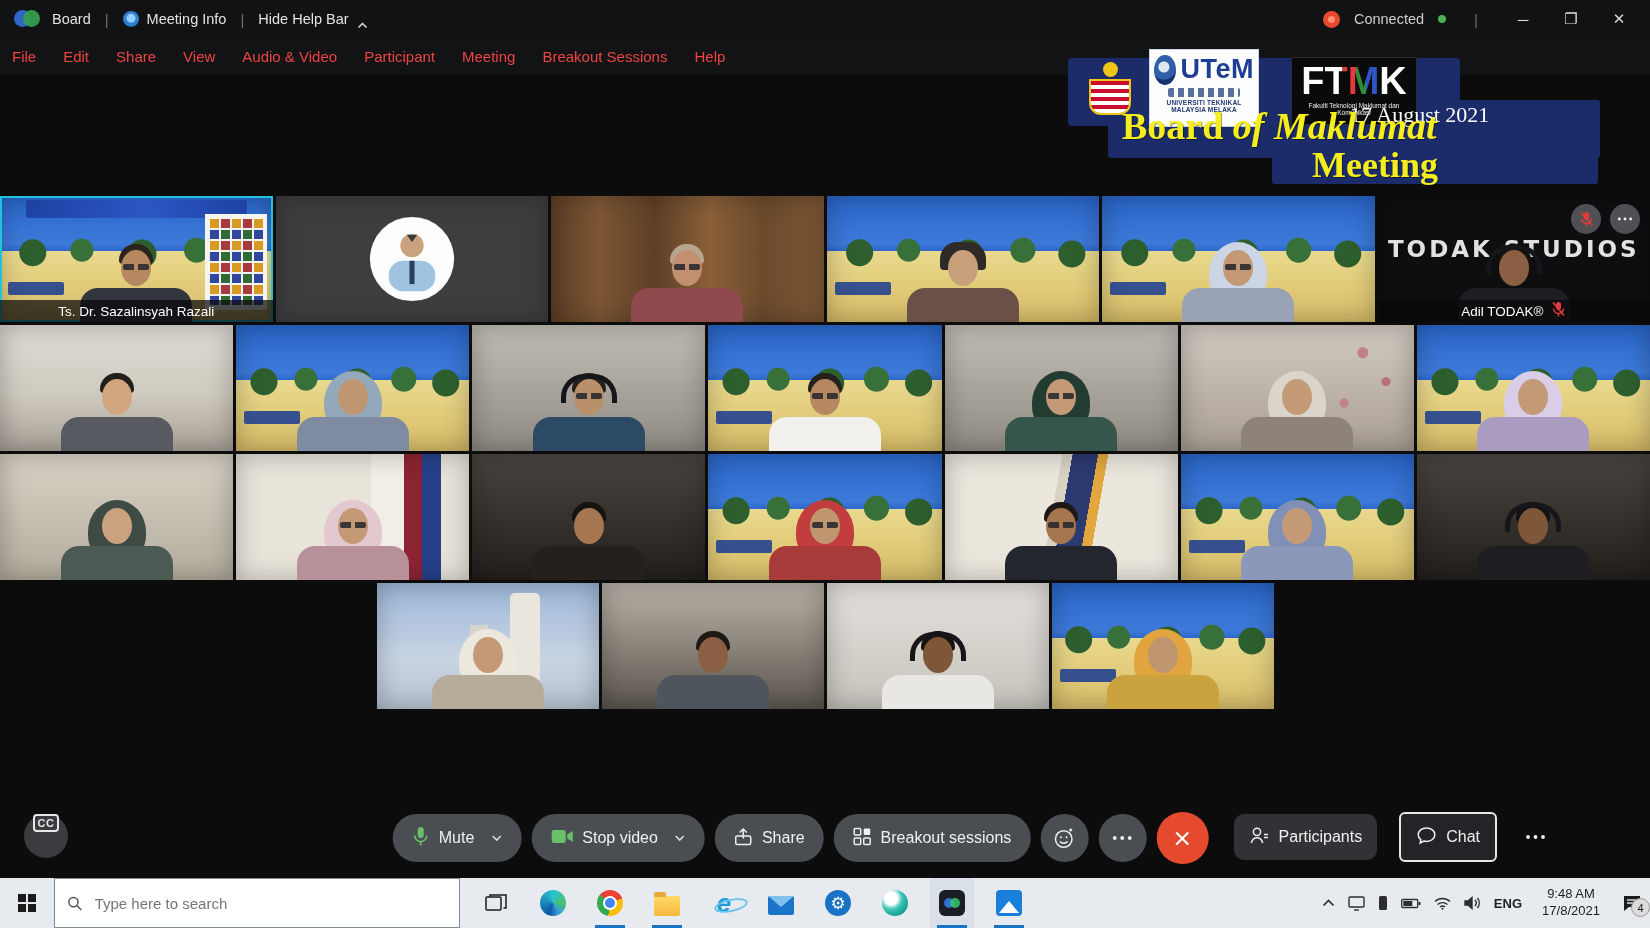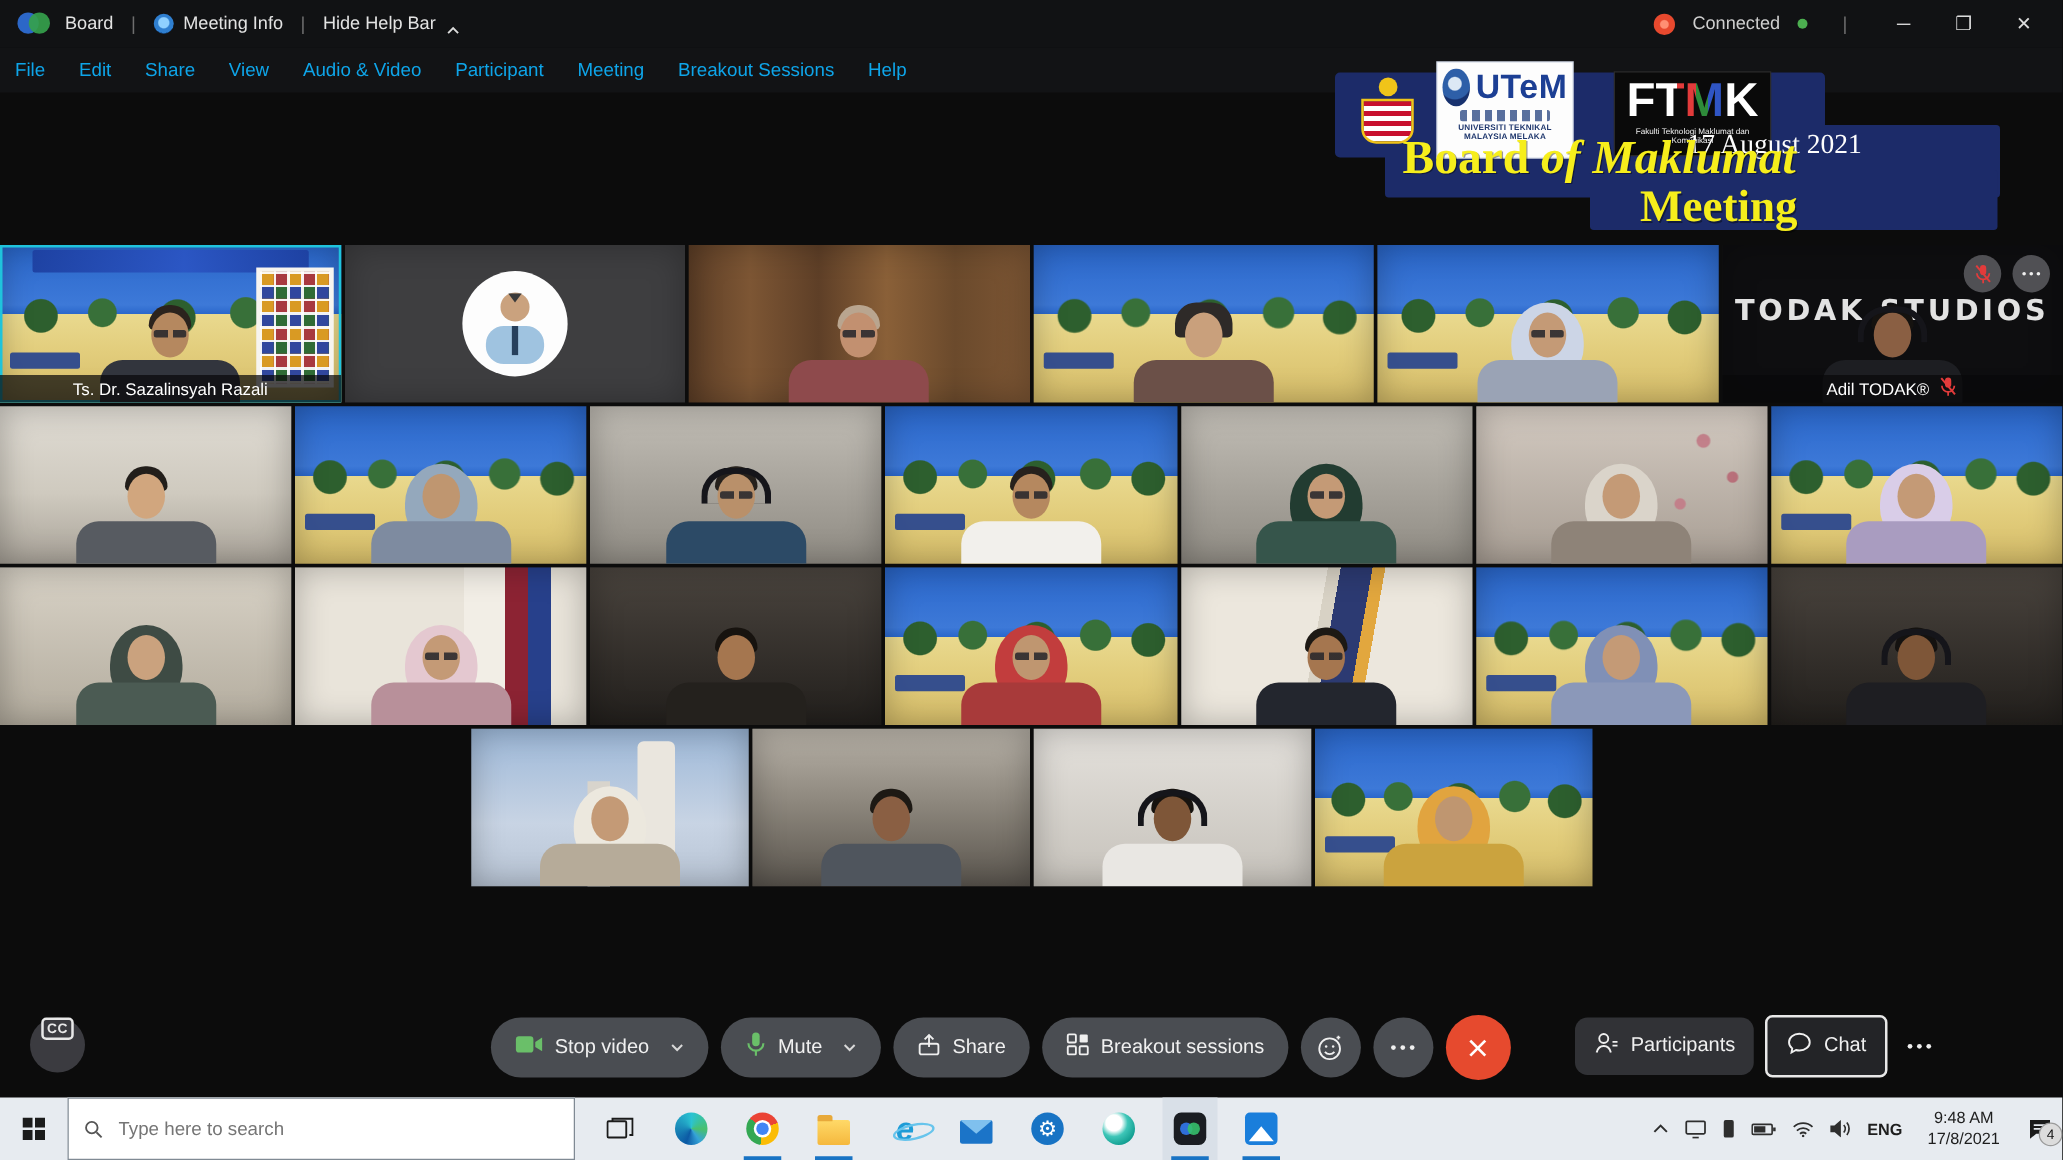--- a/index.html
+++ b/index.html
@@ -16,21 +16,21 @@
   .tb-sep{color:#6e6e6e;margin:0 14px;font-size:15px;}
   .shield-icon{width:16px;height:16px;border-radius:50%;background:radial-gradient(circle at 50% 45%,#8fd0ff 0 4px,#2f7fd0 5px 8px,#1d5fa8 8px);margin-right:8px;}
   .chev-up{width:11px;height:7px;margin-left:8px;display:inline-block;}
   .tb-right{margin-left:auto;display:flex;align-items:center;gap:14px;padding-right:14px;}
   .conn-ball{width:17px;height:17px;border-radius:50%;background:radial-gradient(circle at 50% 50%,#ff8f73 0 3px,#e8492e 4px);}
   .green-dot{width:8px;height:8px;border-radius:50%;background:#4caf50;}
   .win-btn{width:34px;text-align:center;font-size:15px;color:#dcdcdc;cursor:default;}
 
   
   .menubar{position:absolute;top:38px;left:0;right:0;height:36px;background:#121315;
-           display:flex;align-items:center;gap:27px;padding-left:12px;font-size:15px;color:#0ea5e9;z-index:5;}
+           display:flex;align-items:center;gap:27px;padding-left:12px;font-size:15px;color:#ef4444;z-index:5;}
   .menu-item{cursor:default;}
 
   
   .banner{position:absolute;left:1050px;top:50px;width:566px;height:140px;z-index:7;font-family:"Liberation Serif",serif;}
   .b-navy{position:absolute;background:#1c2b69;}
   .b-n1{left:18px;top:8px;width:392px;height:68px;border-radius:4px;}
   .b-n2{left:58px;top:50px;width:492px;height:58px;border-radius:3px;}
   .b-n3{left:222px;top:86px;width:326px;height:48px;border-radius:3px;}
   .coat{position:absolute;left:28px;top:12px;width:64px;height:60px;text-align:center;}
   .coat-star{width:15px;height:15px;border-radius:50%;background:#f0c419;margin:0 auto;}
@@ -116,21 +116,21 @@
 
   
   .controlbar{position:absolute;left:0;right:0;top:804px;height:66px;z-index:6;}
   .cc-btn{position:absolute;left:24px;top:10px;width:44px;height:44px;border-radius:50%;background:#3b3b40;display:flex;align-items:flex-start;justify-content:center;}
   .cc-glyph{border:2px solid #e8e8e8;border-radius:4px;font-size:11px;font-weight:bold;padding:1px 3px;color:#e8e8e8;letter-spacing:.5px;}
   .center-controls{position:absolute;left:50%;top:8px;transform:translateX(-53%);display:flex;align-items:center;gap:10px;}
   .ctl-pill{height:48px;border-radius:24px;background:#4a4d52;display:flex;align-items:center;gap:9px;padding:0 19px;font-size:16px;color:#f0f0f0;white-space:nowrap;}
   .ctl-pill .chev{margin-left:7px;display:flex;}
   .ctl-circle{width:48px;height:48px;border-radius:50%;background:#4a4d52;display:flex;align-items:center;justify-content:center;}
   .ctl-circle.danger{background:#e64a2e;width:52px;height:52px;}
-  .right-controls{position:absolute;right:98px;top:8px;display:flex;align-items:center;gap:9px;}
+  .right-controls{position:absolute;right:98px;top:8px;display:flex;align-items:center;gap:22px;}
   .ctl-flat{height:46px;display:flex;align-items:center;gap:9px;padding:0 15px;font-size:16px;color:#f0f0f0;background:#313236;border-radius:10px;white-space:nowrap;}
   .ctl-flat.outlined{background:#232427;border:2px solid #e8e8e8;border-radius:6px;}
   .ctl-plain{padding:0 6px;display:flex;align-items:center;}
 
   
   .taskbar{position:absolute;left:0;right:0;bottom:0;height:50px;background:#e7ebf0;display:flex;align-items:stretch;color:#222;z-index:8;}
   .tb-start{width:54px;display:flex;align-items:center;justify-content:center;}
   .tb-search{width:406px;background:#fff;border:1px solid #808a94;display:flex;align-items:center;gap:10px;padding:0 12px;box-sizing:border-box;}
   .tb-search input{border:none;outline:none;font-size:15px;color:#444;width:100%;background:rgba(0,0,0,0);font-family:"Liberation Sans",sans-serif;}
   .tb-apps{display:flex;align-items:stretch;margin-left:14px;gap:13px;}
@@ -468,45 +468,45 @@
       </div>
     </div>
   </div>
 
 <div class="controlbar">
   <div class="cc-btn">
     <span class="cc-glyph">CC</span>
   </div>
   <div class="center-controls">
       <div class="ctl-pill">
-        <span><svg width="23" height="17" viewBox="0 0 23 17">
-            <rect x="1" y="2" width="14" height="13" rx="2.5" fill="#6abf69"></rect>
-            <path d="M16.5 6.5l5.5-3.5v11l-5.5-3.5z" fill="#6abf69"></path>
-          </svg></span>
-        <span>Stop video</span>
-        <span class="chev">
-          <svg width="12" height="8" viewBox="0 0 12 8" fill="none" stroke="#d8d8d8" stroke-width="1.6">
-            <path d="M2 2l4 4 4-4"></path>
-          </svg>
-        </span>
-      </div>
-      <div class="ctl-pill">
         <span><svg width="18" height="21" viewBox="0 0 18 21">
             <rect x="6" y="1" width="6" height="11" rx="3" fill="#6abf69"></rect>
             <path d="M3 9.5a6 6 0 0 0 12 0" fill="none" stroke="#6abf69" stroke-width="1.7"></path>
             <line x1="9" y1="15.5" x2="9" y2="19.5" stroke="#6abf69" stroke-width="1.7"></line>
           </svg></span>
         <span>Mute</span>
         <span class="chev">
           <svg width="12" height="8" viewBox="0 0 12 8" fill="none" stroke="#d8d8d8" stroke-width="1.6">
             <path d="M2 2l4 4 4-4"></path>
           </svg>
         </span>
       </div>
       <div class="ctl-pill">
+        <span><svg width="23" height="17" viewBox="0 0 23 17">
+            <rect x="1" y="2" width="14" height="13" rx="2.5" fill="#6abf69"></rect>
+            <path d="M16.5 6.5l5.5-3.5v11l-5.5-3.5z" fill="#6abf69"></path>
+          </svg></span>
+        <span>Stop video</span>
+        <span class="chev">
+          <svg width="12" height="8" viewBox="0 0 12 8" fill="none" stroke="#d8d8d8" stroke-width="1.6">
+            <path d="M2 2l4 4 4-4"></path>
+          </svg>
+        </span>
+      </div>
+      <div class="ctl-pill">
         <span><svg width="19" height="19" viewBox="0 0 19 19" fill="none" stroke="#efefef" stroke-width="1.5">
             <path d="M9.5 11.5V2.5"></path>
             <path d="M6 5.5L9.5 2 13 5.5"></path>
             <rect x="2" y="9" width="15" height="8.5" rx="1.5"></rect>
           </svg></span>
         <span>Share</span>
       </div>
       <div class="ctl-pill">
         <span><svg width="19" height="19" viewBox="0 0 19 19" fill="none" stroke="#efefef" stroke-width="1.5">
             <rect x="1.5" y="1.5" width="6.5" height="6.5" rx="1"></rect>

